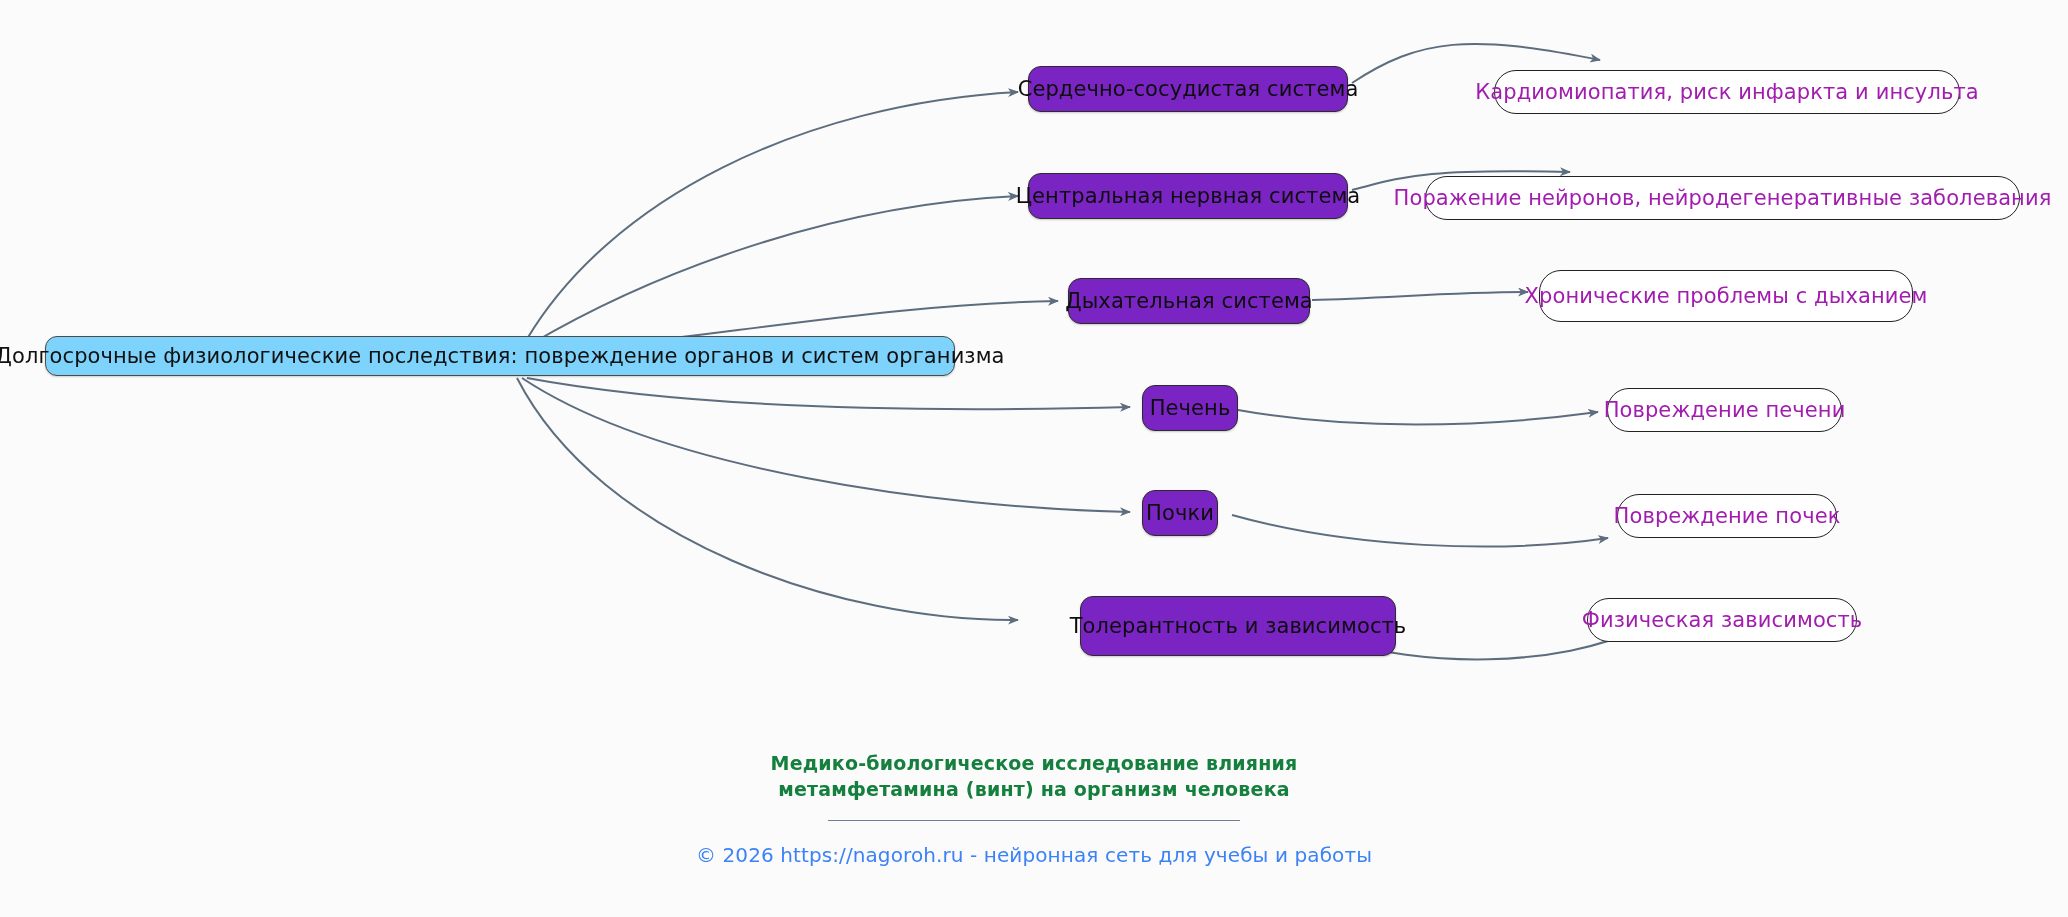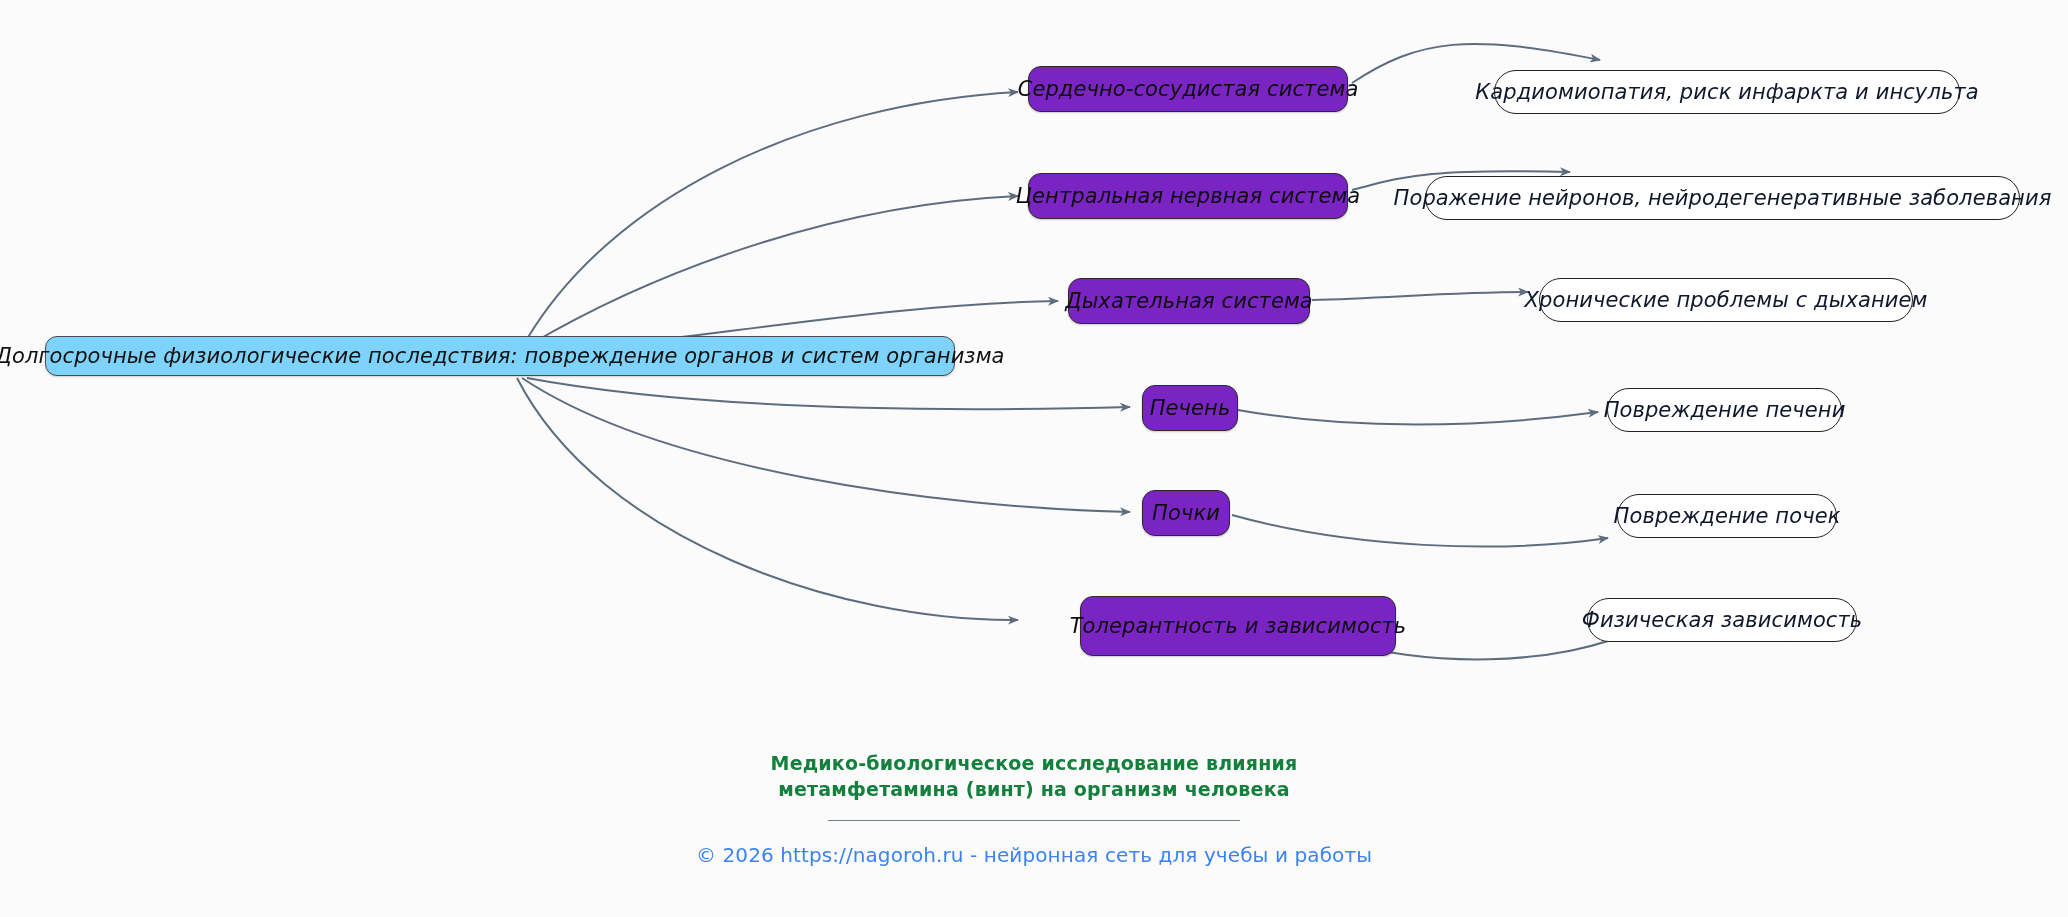--- a/index.html
+++ b/index.html
@@ -33,21 +33,20 @@
   }
 
   .node {
     position: absolute;
     box-sizing: border-box;
     display: flex;
     align-items: center;
     justify-content: center;
     white-space: nowrap;
     letter-spacing: 0.1px;
-    font-style: italic;
   }
 
   .node-root {
     background: #7dd3fc;
     border: 1.6px solid #4c4c4c;
     border-radius: 12px;
     color: #111111;
     font-size: 21px;
     padding: 0 14px;
     box-shadow: 0 1px 2px rgba(0,0,0,0.18);
@@ -60,21 +59,21 @@
     color: #0d0d0d;
     font-size: 21px;
     padding: 0 16px;
     box-shadow: 0 1px 2px rgba(0,0,0,0.20);
   }
 
   .node-leaf {
     background: #ffffff;
     border: 1.8px solid #222222;
     border-radius: 22px;
-    color: #0f172a;
+    color: #a21caf;
     font-size: 21px;
     padding: 0 18px;
   }
 
   .footer {
     position: absolute;
     left: 0;
     right: 0;
     text-align: center;
   }
@@ -146,32 +145,32 @@
   <div class="node node-branch" style="left:1028px; top:173px; width:320px; height:46px;">
     <span>Центральная нервная система</span>
   </div>
   <div class="node node-leaf" style="left:1425px; top:176px; width:595px; height:44px;">
     <span>Поражение нейронов, нейродегенеративные заболевания</span>
   </div>
 
   <div class="node node-branch" style="left:1068px; top:278px; width:242px; height:46px;">
     <span>Дыхательная система</span>
   </div>
-  <div class="node node-leaf" style="left:1539px; top:278px; width:374px; height:44px;">
+  <div class="node node-leaf" style="left:1539px; top:270px; width:374px; height:52px;">
     <span>Хронические проблемы с дыханием</span>
   </div>
 
   <div class="node node-branch" style="left:1142px; top:385px; width:96px; height:46px;">
     <span>Печень</span>
   </div>
   <div class="node node-leaf" style="left:1607px; top:388px; width:235px; height:44px;">
     <span>Повреждение печени</span>
   </div>
 
-  <div class="node node-branch" style="left:1142px; top:490px; width:88px; height:46px;">
+  <div class="node node-branch" style="left:1142px; top:490px; width:76px; height:46px;">
     <span>Почки</span>
   </div>
   <div class="node node-leaf" style="left:1617px; top:494px; width:220px; height:44px;">
     <span>Повреждение почек</span>
   </div>
 
   <div class="node node-branch" style="left:1080px; top:596px; width:316px; height:60px;">
     <span>Толерантность и зависимость</span>
   </div>
   <div class="node node-leaf" style="left:1587px; top:598px; width:270px; height:44px;">

